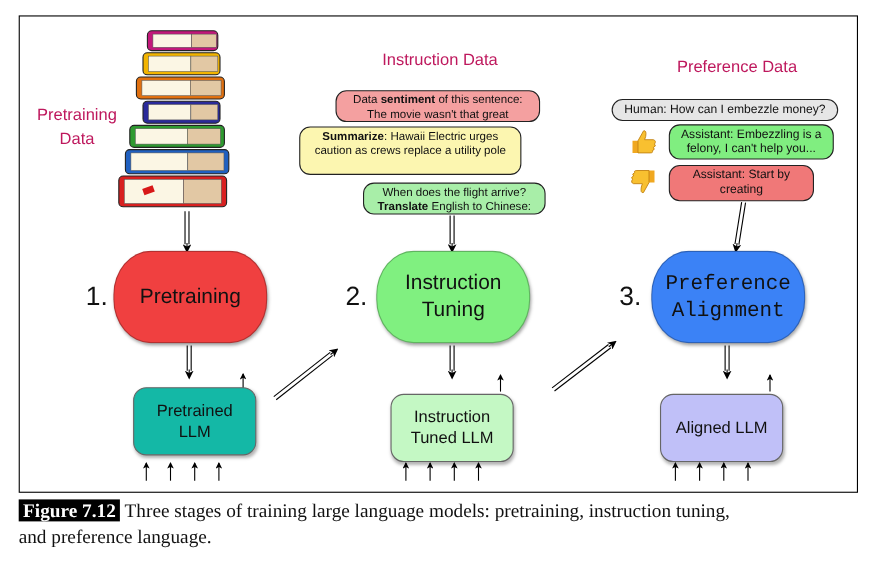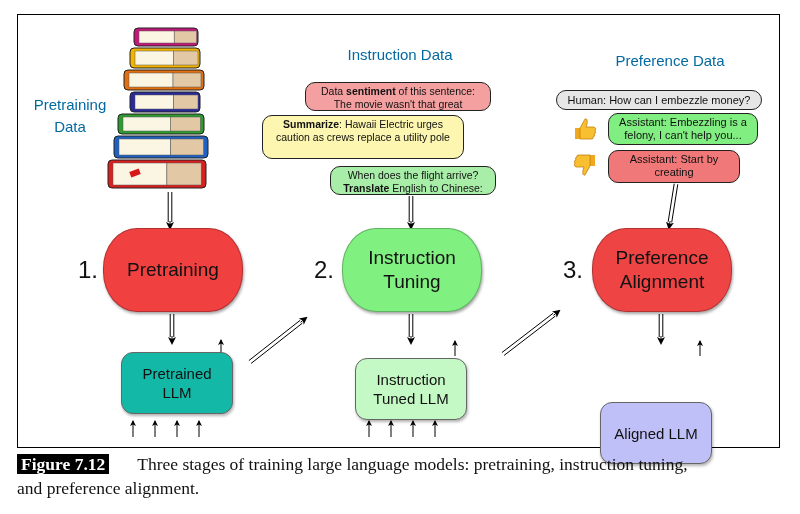--- a/index.html
+++ b/index.html
@@ -1,26 +1,26 @@
 <!DOCTYPE html>
 <html><head>
 <meta charset="utf-8">
 <style>
   html, body { margin:0; padding:0; background:#ffffff; }
   body { width:800px; height:514px; position:relative; overflow:hidden; font-family:"Liberation Sans", sans-serif; color:#111; }
   .frame { position:absolute; left:17px; top:14px; width:763px; height:434px; border:1.5px solid #000; box-sizing:border-box; }
   .abs { position:absolute; }
-  .label { font-family:"Liberation Sans", sans-serif; color:#0369a1; text-align:center; }
+  .label { font-family:"Liberation Sans", sans-serif; color:#be185d; text-align:center; }
   .bubble { position:absolute; border:1.5px solid #222; border-radius:10px; font-size:10.5px; line-height:13px; text-align:center; padding:2px 6px; box-sizing:border-box; color:#111; font-family:"Liberation Sans", sans-serif; }
   .stage { position:absolute; border-radius:34px / 40px; display:flex; align-items:center; justify-content:center; text-align:center; font-size:19px; line-height:24px; color:#111; box-shadow:1px 2px 3px rgba(0,0,0,0.35); border:1px solid rgba(0,0,0,0.25); box-sizing:border-box; }
   .model { position:absolute; border-radius:12px; border:1.5px solid #666; display:flex; align-items:center; justify-content:center; text-align:center; font-size:15px; line-height:19px; color:#111; box-shadow:1px 2px 3px rgba(0,0,0,0.3); box-sizing:border-box; }
   .num { position:absolute; font-size:24px; color:#111; }
   svg.overlay { position:absolute; left:0; top:0; }
   .caption { position:absolute; left:17px; top:452px; width:770px; font-family:"Liberation Serif", serif; font-size:17.5px; line-height:24px; color:#111; }
-  .fig-tag { background:#000; color:#fff; font-weight:bold; padding:0 4px; margin-right:28px; }
+  .fig-tag { background:#000; color:#fff; font-weight:bold; padding:0 4px; margin-right:4px; }
   .thumb { position:absolute; font-size:22px; line-height:22px; }
 </style>
 </head>
 <body>
 
 <div class="frame"></div>
 
 <svg class="overlay" width="800" height="514">
   <defs>
     <marker id="ah" markerWidth="8" markerHeight="8" refX="6" refY="4" orient="auto" markerUnits="userSpaceOnUse">
@@ -131,21 +131,21 @@
     </g>
     <rect x="30" y="148" width="10" height="6" fill="#d81818" transform="rotate(-20 35 151)"></rect>
   </svg>
 
 <div class="label abs" style="left:320px;top:46px;width:160px;font-size:15px;">Instruction Data</div>
 
 <div class="bubble" style="left: 305px; top: 82px; width: 186px; height: 29px; background: rgb(244, 160, 160);" id="ib0">
   <div><span>Data </span><b>sentiment</b><span> of this sentence:</span></div>
   <div>The movie wasn't that great</div>
 </div>
-<div class="bubble" style="left: 262px; top: 115px; width: 202px; height: 44px; background: rgb(252, 246, 176);" id="ib1">
+<div class="bubble" style="left: 272px; top: 115px; width: 202px; height: 44px; background: rgb(252, 246, 176);" id="ib1">
   <div><b>Summarize</b><span>: Hawaii Electric urges</span></div>
   <div>caution as crews replace a utility pole</div>
 </div>
 <div class="bubble" style="left: 330px; top: 166px; width: 166px; height: 29px; background: rgb(168, 238, 168);" id="ib2">
   <div>When does the flight arrive?</div>
   <div><b>Translate</b><span> English to Chinese:</span></div>
 </div>
 
 <div class="label abs" style="left:595px;top:52px;width:150px;font-size:15px;">Preference Data</div>
 <div class="bubble" style="left: 556px; top: 90px; width: 206px; height: 20px; line-height: 14px; font-size: 11px; background: rgb(230, 230, 230);" id="pprompt">Human: How can I embezzle money?</div>
@@ -179,42 +179,42 @@
     </div>
 </div>
 <div class="num" style="left:314px;top:256px;">2.</div>
 <div class="stage" style="left: 342px; top: 228px; width: 140px; height: 84px; background: rgb(128, 240, 128);" id="st1">
   <div>
       <div>Instruction</div>
       <div>Tuning</div>
     </div>
 </div>
 <div class="num" style="left:563px;top:256px;">3.</div>
-<div class="stage" style="left: 592px; top: 228px; width: 140px; height: 84px; background: #ef4444;" id="st2">
+<div class="stage" style="left: 592px; top: 228px; width: 140px; height: 84px; background: #3b82f6; font-family: Liberation Mono, monospace;" id="st2">
   <div>
       <div>Preference</div>
       <div>Alignment</div>
     </div>
 </div>
 
 <div class="model" style="left: 121px; top: 352px; width: 112px; height: 62px; background: #14b8a6;" id="m0">
   <div>
       <div>Pretrained</div>
       <div>LLM</div>
     </div>
 </div>
 <div class="model" style="left: 355px; top: 358px; width: 112px; height: 62px; background: rgb(196, 248, 196);" id="m1">
   <div>
       <div>Instruction</div>
       <div>Tuned LLM</div>
     </div>
 </div>
-<div class="model" style="left: 600px; top: 358px; width: 112px; height: 62px; background: rgb(192, 192, 248); margin-top: 44px;" id="m2">
+<div class="model" style="left: 600px; top: 358px; width: 112px; height: 62px; background: rgb(192, 192, 248);" id="m2">
   <div>
       <div>Aligned LLM</div>
       <div></div>
     </div>
 </div>
 
 <div class="caption">
   <div><span class="fig-tag">Figure 7.12</span><span>Three stages of training large language models: pretraining, instruction tuning,</span></div>
-  <div>and preference alignment.</div>
+  <div>and preference language.</div>
 </div>
 
 </body></html>

